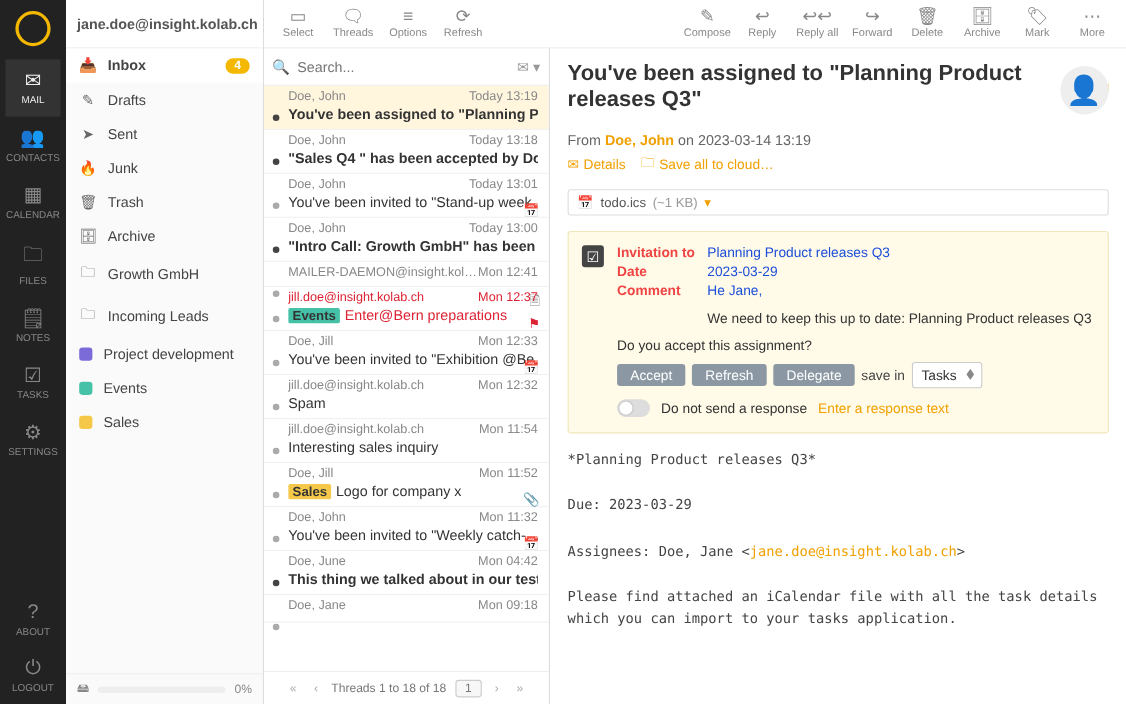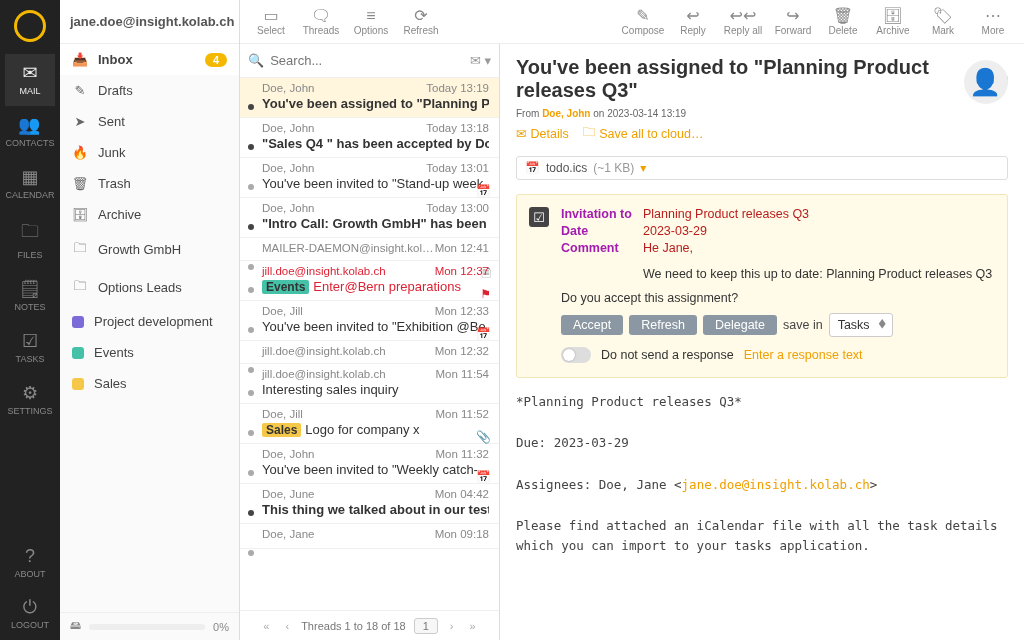--- a/index.html
+++ b/index.html
@@ -55,32 +55,32 @@
   .tag-chip { padding: 0 4px; border-radius: 2px; font-size: 12px; font-weight: 600; }
   .red-subj { color: #d23; }
   .pager { height: 30px; border-top: 1px solid #eee; display: flex; align-items: center; justify-content: center; gap: 8px; font-size: 11px; color: #777; }
   .pager .pgbtn { color: #aaa; cursor: pointer; padding: 0 4px; }
   .pager .pgnum { border: 1px solid #ccc; border-radius: 3px; padding: 1px 8px; background: #f7f7f7; }
 
   
   .preview { flex: 1; display: flex; flex-direction: column; overflow: auto; padding: 12px 16px; position: relative; }
   .pv-title { font-size: 20px; font-weight: 600; color: #333; margin-bottom: 6px; display: flex; align-items: center; gap: 6px; }
   .ext-icon { color: #f5b800; font-size: 14px; }
-  .pv-meta { font-size: 10px; color: #666; margin-bottom: 4px; }
+  .pv-meta { font-size: 13px; color: #666; margin-bottom: 4px; margin-top: 12px; }
   .pv-meta .sender { color: #f0a000; font-weight: 600; }
   .pv-actions { font-size: 12.5px; margin-bottom: 12px; display: flex; gap: 14px; }
   .pv-actions a { color: #f0a000; text-decoration: none; display: inline-flex; align-items: center; gap: 4px; }
   .attach { display: inline-flex; align-items: center; gap: 6px; border: 1px solid #ddd; border-radius: 3px; padding: 4px 8px; font-size: 12px; color: #555; margin-bottom: 14px; }
   .avatar { position: absolute; right: 16px; top: 16px; width: 44px; height: 44px; border-radius: 50%; background: #eee; display: flex; align-items: center; justify-content: center; color: #ccc; font-size: 26px; }
 
   .invite { background: #fffbe8; border: 1px solid #f0e6b8; border-radius: 3px; padding: 12px 14px 14px 44px; position: relative; margin-bottom: 14px; }
   .invite .inv-icon { position: absolute; left: 12px; top: 12px; width: 20px; height: 20px; background: #444; color: #fff; border-radius: 3px; display: flex; align-items: center; justify-content: center; font-size: 13px; }
   .inv-row { display: flex; font-size: 12.5px; margin-bottom: 3px; }
-  .inv-row .k { width: 82px; color: #a21caf; font-weight: 600; }
-  .inv-row .v { color: #b91c1c; }
+  .inv-row .k { width: 82px; color: #ef4444; font-weight: 600; }
+  .inv-row .v { color: #1d4ed8; }
   .inv-comment2 { margin: 12px 0 10px 82px; color: #333; font-size: 12.5px; }
   .inv-q { font-size: 12.5px; color: #333; margin: 6px 0 8px; }
   .inv-btns { display: flex; align-items: center; gap: 6px; margin-bottom: 10px; flex-wrap: wrap; }
   .btn { background: #8b97a2; color: #fff; border: none; border-radius: 3px; padding: 3px 12px; font-size: 12.5px; cursor: pointer; }
   .save-in { font-size: 12.5px; color: #444; margin-left: 0; }
   .sel { border: 1px solid #ccc; border-radius: 3px; padding: 4px 22px 4px 8px; font-size: 12.5px; background: #fff; color: #333; position: relative; }
   .sel::after { content: "◆"; position: absolute; right: 6px; top: 4px; font-size: 9px; color: #888; transform: scaleY(1.4); }
   .inv-footer { display: flex; align-items: center; gap: 10px; font-size: 12.5px; }
   .switch { width: 30px; height: 16px; border-radius: 8px; background: #ddd; position: relative; }
   .switch::after { content: ""; width: 12px; height: 12px; background: #fff; border-radius: 50%; position: absolute; top: 2px; left: 2px; box-shadow: 0 0 2px rgba(0,0,0,.3); }
@@ -142,21 +142,21 @@
         <div class="folder">
           <span class="ficon">🗄</span>
           <span>Archive</span>
         </div>
         <div class="folder">
           <span class="ficon">🗀</span>
           <span>Growth GmbH</span>
         </div>
         <div class="folder">
           <span class="ficon">🗀</span>
-          <span>Options Leads</span>
+          <span>Incoming Leads</span>
         </div>
         <div class="folder">
           <span class="tag-dot" style="background:#7a6bd8"></span>
           <span>Project development</span>
         </div>
         <div class="folder">
           <span class="tag-dot" style="background:#45c1a8"></span>
           <span>Events</span>
         </div>
         <div class="folder">
@@ -271,20 +271,23 @@
                 <span class="">You've been invited to "Exhibition @Be…</span>
               </div>
               <span class="righticon" style="">📅</span>
             </div>
             <div class="msg">
               <div class="row1">
                 <span class="from ">jill.doe@insight.kolab.ch</span>
                 <span class="date ">Mon 12:32</span>
               </div>
               <span class="dot"></span>
+              <div class="subj">
+                <span class="">Spam</span>
+              </div>
             </div>
             <div class="msg">
               <div class="row1">
                 <span class="from ">jill.doe@insight.kolab.ch</span>
                 <span class="date ">Mon 11:54</span>
               </div>
               <span class="dot"></span>
               <div class="subj">
                 <span class="">Interesting sales inquiry</span>
               </div>

